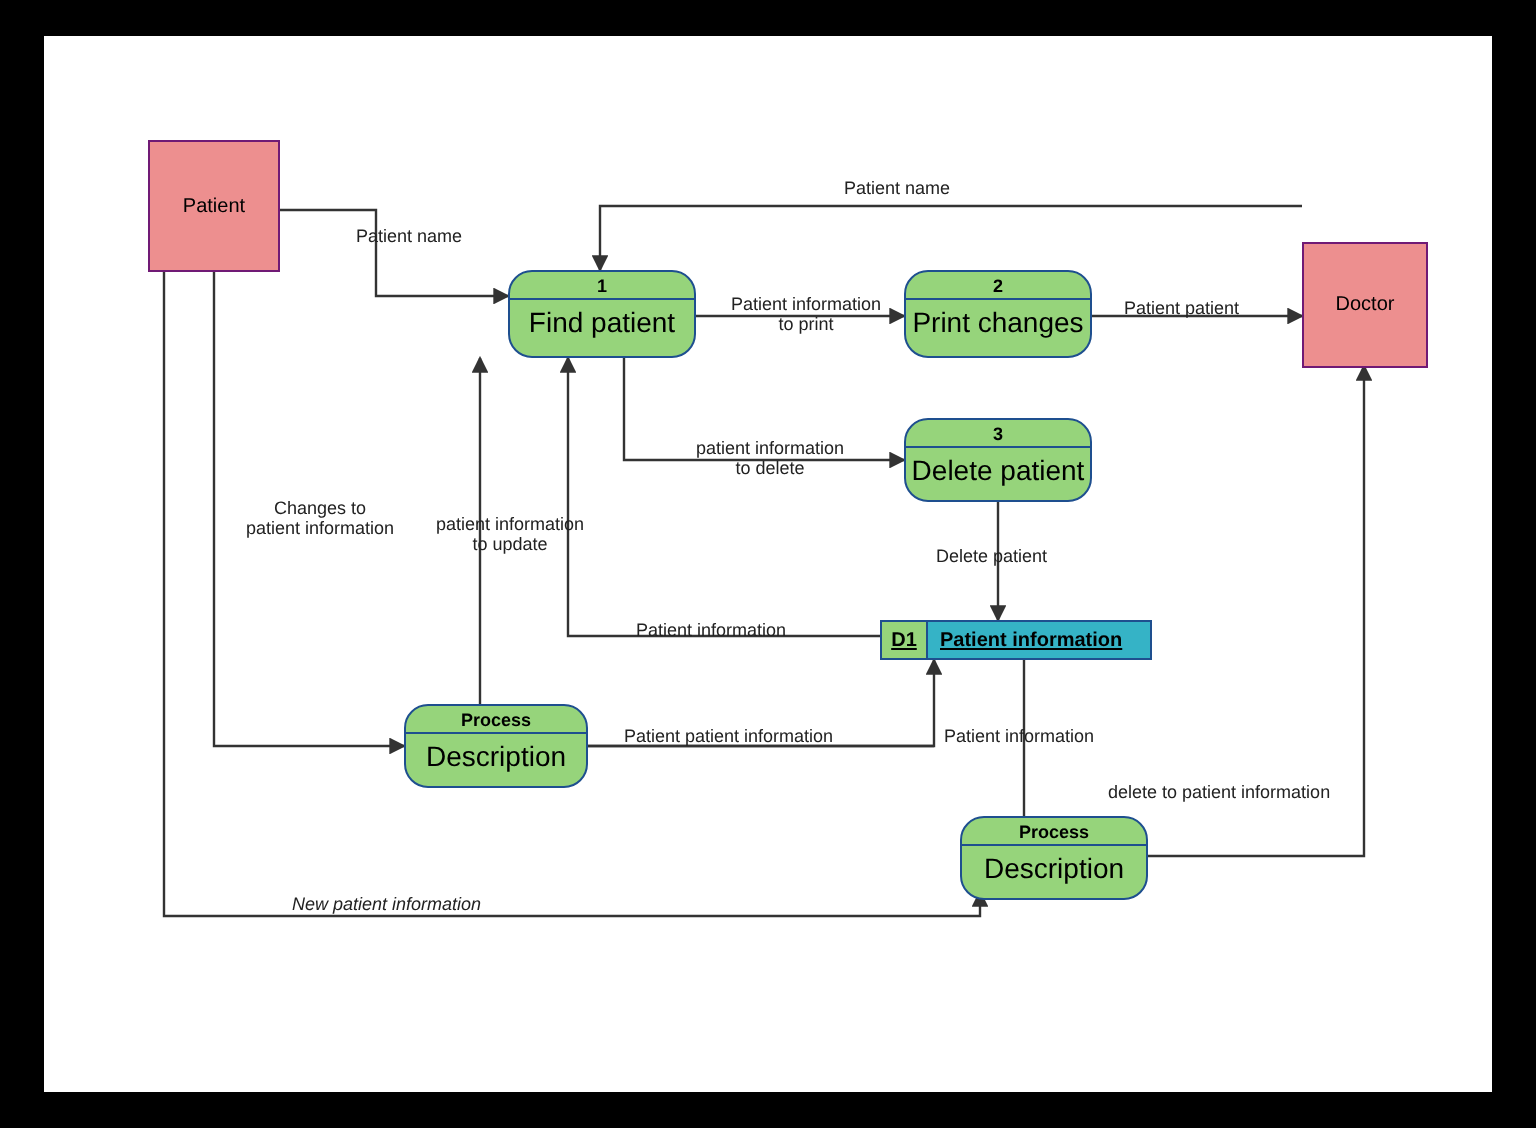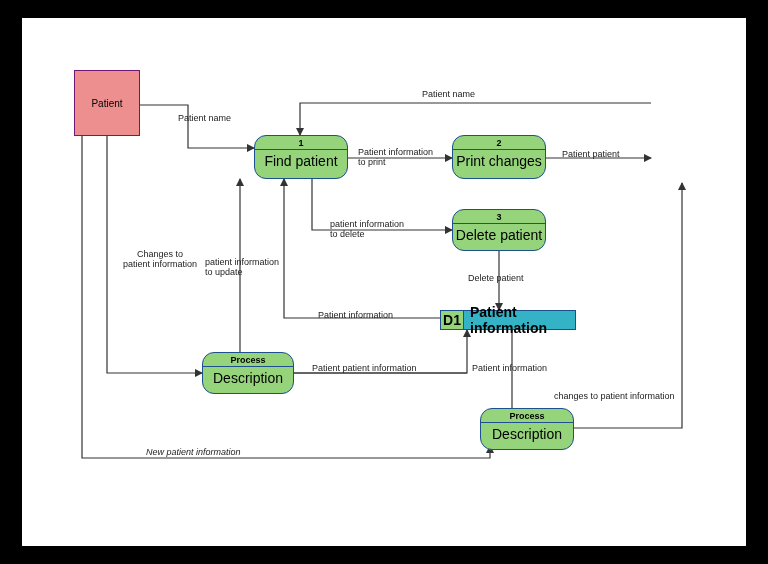--- a/index.html
+++ b/index.html
@@ -2,24 +2,24 @@
 <html><head>
 <meta charset="utf-8">
 <style>
   body { margin:0; background:#000; font-family:Arial,Helvetica,sans-serif; }
   .page { position:relative; width:768px; height:564px; background:#000; }
   .canvas { position:absolute; left:22px; top:18px; width:724px; height:528px; background:#fff; }
   .entity { position:absolute; background:#ed8f8f; border:1px solid #701a75; display:flex; align-items:center; justify-content:center; font-size:10px; box-sizing:border-box; }
   .proc { position:absolute; background:#96d47b; border:1.5px solid #1e4f8f; border-radius:12px; box-sizing:border-box; text-align:center; font-size:9px; }
   .proc .hdr { border-bottom:1px solid #1e4f8f; font-weight:bold; padding:2px 0 1px; font-size:9px; }
   .proc .body { padding:3px 0; font-size:14px; }
-  .ds { position:absolute; display:flex; font-size:14px; box-sizing:border-box; }
+  .ds { position:absolute; display:flex; font-size:10px; box-sizing:border-box;text-decoration:underline; }
   .ds .dsid { background:#96d47b; border:1.5px solid #1e4f8f; width:22px; display:flex; align-items:center; justify-content:center; font-weight:bold; }
   .ds .dsname { background:#35b3c6; border:1.5px solid #1e4f8f; border-left:none; flex:1; display:flex; align-items:center; padding-left:6px; font-weight:bold; }
-  .lbl { position:absolute; font-size:9px; color:#222; line-height:1.1; }
+  .lbl { position:absolute; font-size:9px; color:#222; text-align:center; line-height:1.1; }
   svg.wires { position:absolute; left:0; top:0; width:724px; height:528px; }
   line,polyline,path { stroke:#333; stroke-width:1.2; fill:none; }
   marker path { fill:#333; stroke:none; }
 </style>
 </head>
 <body>
 
 <div class="page">
   <div class="canvas">
     <svg class="wires">
@@ -53,20 +53,23 @@
       <line x1="490" y1="312" x2="490" y2="392" marker-start="url(#ar)"></line>
 
       <polyline points="552,410 660,410 660,165" marker-end="url(#ar)"></polyline>
 
       <polyline points="60,118 60,440 468,440 468,428" marker-end="url(#ar)"></polyline>
     </svg>
 
     <div class="entity" style="left:52px; top:52px; width:66px; height:66px;">
       <span>Patient</span>
     </div>
+    <div class="entity" style="left:629px; top:103px; width:63px; height:63px;">
+      <span>Doctor</span>
+    </div>
 
     <div class="proc" style="left:232px; top:117px; width:94px; height:44px;">
       <div class="hdr">1</div>
       <div class="body">Find patient</div>
     </div>
     <div class="proc" style="left:430px; top:117px; width:94px; height:44px;">
       <div class="hdr">2</div>
       <div class="body">Print changes</div>
     </div>
     <div class="proc" style="left:430px; top:191px; width:94px; height:42px;">
@@ -91,17 +94,17 @@
     <div class="lbl" style="left:400px; top:72px;">Patient name</div>
     <div class="lbl" style="left:336px; top:130px; width:90px;">Patient information<br>to print</div>
     <div class="lbl" style="left:540px; top:132px;">Patient patient</div>
     <div class="lbl" style="left:308px; top:202px; width:110px;">patient information<br>to delete</div>
     <div class="lbl" style="left:446px; top:256px;">Delete patient</div>
     <div class="lbl" style="left:296px; top:293px;">Patient information</div>
     <div class="lbl" style="left:183px; top:240px; width:100px;">patient information<br>to update</div>
     <div class="lbl" style="left:88px; top:232px; width:100px; text-align:center;">Changes to<br>patient information</div>
     <div class="lbl" style="left:290px; top:346px;">Patient patient information</div>
     <div class="lbl" style="left:450px; top:346px;">Patient information</div>
-    <div class="lbl" style="left:532px; top:374px;">changes to patient information</div>
+    <div class="lbl" style="left:532px; top:374px;">delete to patient information</div>
     <div class="lbl" style="left:124px; top:430px;font-style:italic;">New patient information</div>
 
   </div>
 </div>
 
 </body></html>

